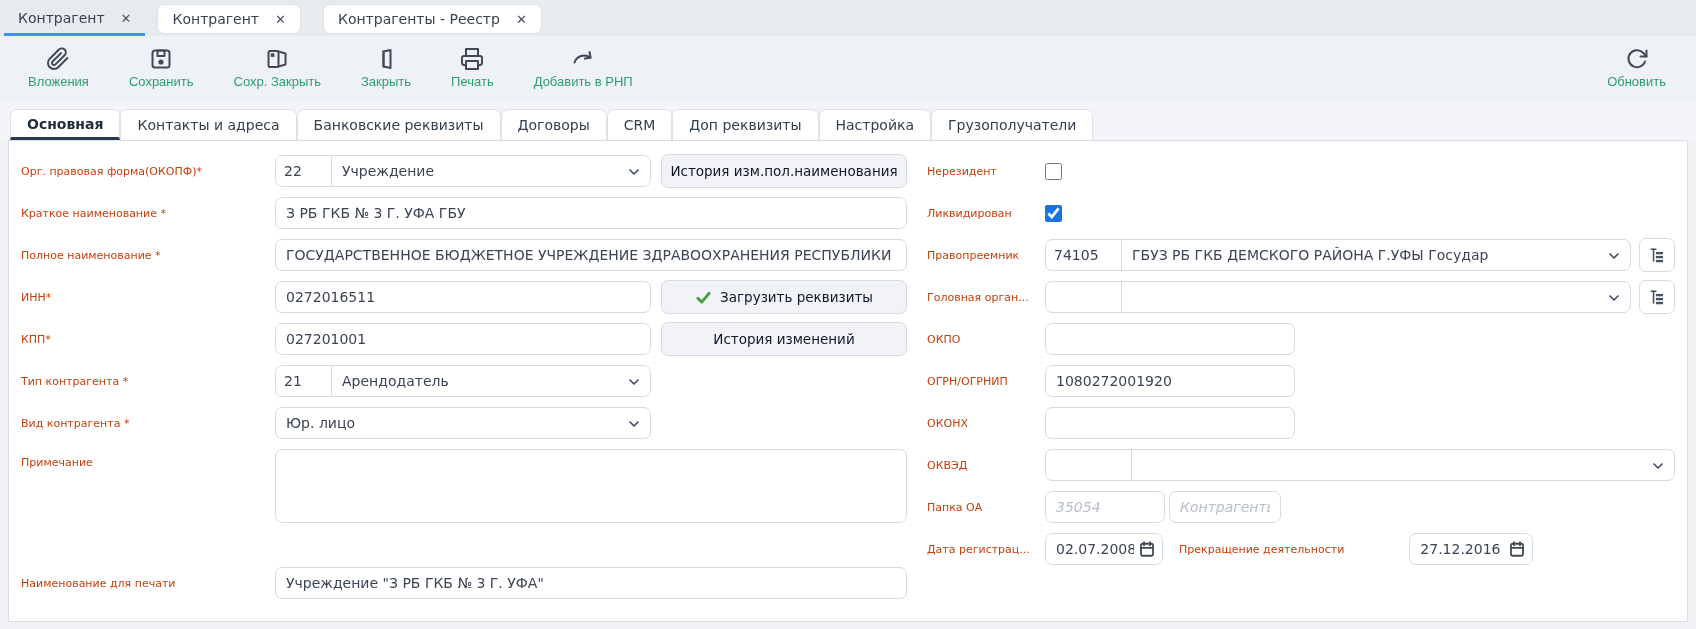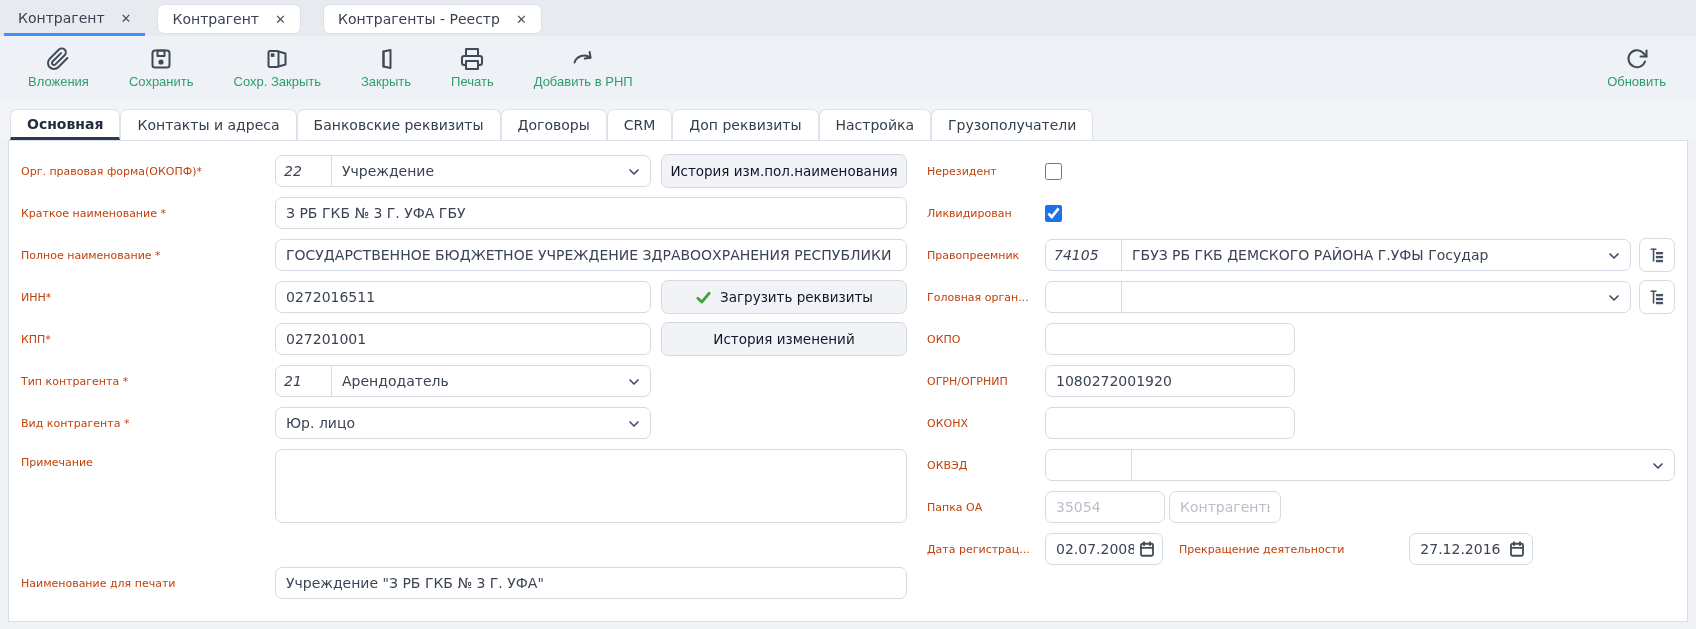--- a/index.html
+++ b/index.html
@@ -36,24 +36,24 @@
   .frow.ta { height:74px; align-items:flex-start; }
   .frow.last { margin-top:44px; }
   .lbl { font-size:11px; color:#c2410c; flex:none; }
   .lbl-l { width:254px; }
   .lbl-r { width:118px; overflow:hidden; white-space:nowrap; }
 
   input[type=text], textarea { border:1px solid #d5dbe3; border-radius:7px; height:32px; padding:10px 10px;
     font-family:inherit; font-size:14px; color:#3b4453; background:#fff; outline:none; }
   textarea { height:74px; padding-top:6px; resize:none; }
   input.w632 { width:632px; } input.w376 { width:376px; }
-  input:disabled { color:#b9c0ca; background:#fff; -webkit-text-fill-color:#b9c0ca; }
+  input:disabled { color:#b9c0ca; background:#fff;font-style:italic; -webkit-text-fill-color:#b9c0ca; }
 
   .combo { display:flex; align-items:center; border:1px solid #d5dbe3; border-radius:7px; height:32px; background:#fff; position:relative; cursor:pointer; overflow:hidden; }
-  .combo-code { width:56px; flex:none; align-self:stretch; display:flex; align-items:center; padding:0 8px; border-right:1px solid #d5dbe3; font-size:14px;font-style:italic; }
+  .combo-code { width:56px; flex:none; align-self:stretch; display:flex; align-items:center; padding:0 8px; border-right:1px solid #d5dbe3; font-size:14px; }
   .combo-val { flex:1; padding:0 26px 0 10px; font-size:14px; white-space:nowrap; overflow:hidden; }
   .combo .chev { position:absolute; right:8px; top:8px; }
 
   .gbtn { height:34px; border:1px solid #d5dbe3; border-radius:7px; background:#f1f3f6; color:#0f172a;
     font-size:13.5px; font-family:inherit; display:flex; align-items:center; justify-content:center; gap:8px; cursor:pointer; }
   .gbtn.wbtn { width:246px; margin-left:10px; flex:none; }
 
   .treebtn { width:36px; height:34px; flex:none; margin-left:8px; border:1px solid #d5dbe3; border-radius:7px;
     background:#fff; display:flex; align-items:center; justify-content:center; cursor:pointer; color:#465260; }
 

